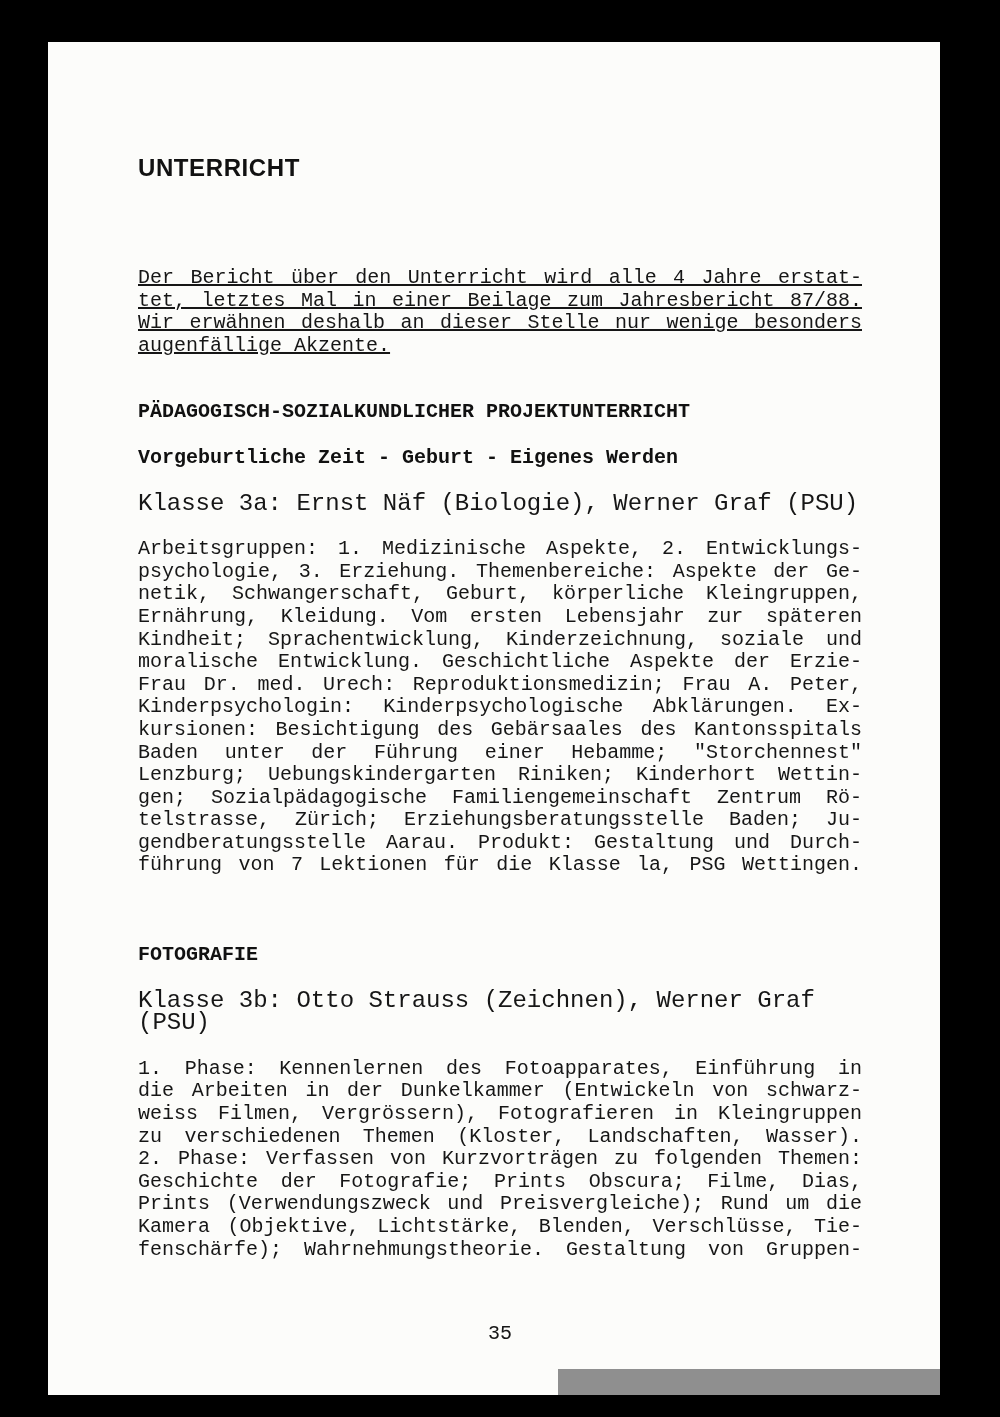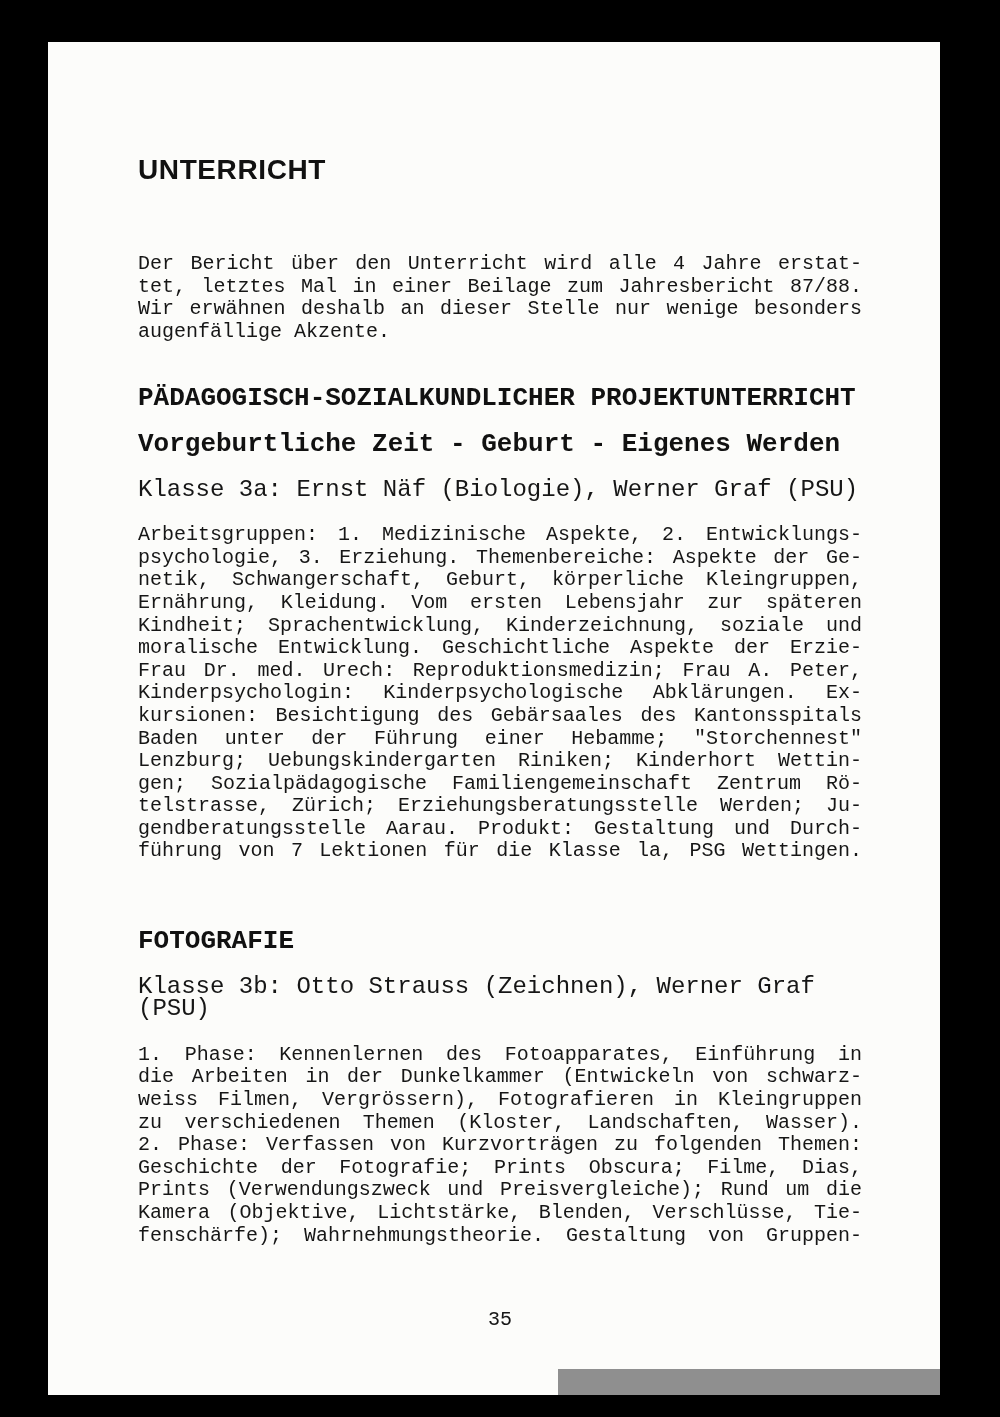--- a/index.html
+++ b/index.html
@@ -29,53 +29,53 @@
     position: relative;
     padding-left: 90px;
     width: 724px;
     color: #161616;
   }
   h1.doc-title {
     margin: 0;
     padding-top: 112px;
     font-family: "Liberation Sans", sans-serif;
     font-weight: bold;
-    font-size: 28px;
+    font-size: 24px;
     letter-spacing: 0.6px;
     color: #111111;
   }
   .para {
     font-size: 20px;
     line-height: 22.6px;
     white-space: normal;
   }
   .para .ln {
     text-align: justify;
     text-align-last: justify;
   }
   .para.flush-last .ln:last-child {
     text-align: left;
     text-align-last: left;
   }
   .heading {
-    font-size: 26px;
+    font-size: 20px;
     line-height: 22.6px;
     font-weight: bold;
     color: #111111;
   }
   .plain {
     font-size: 24px;
     line-height: 22.6px;
   }
   .pagenum {
     font-size: 20px;
     line-height: 22.6px;
     text-align: center;
   }
-  .mt-para-intro   { margin-top: 67px; }
+  .mt-para-intro   { margin-top: 85px; text-decoration: underline; }
   .mt-one          { margin-top: 23px; }
   .mt-two          { margin-top: 44px; }
   .mt-section      { margin-top: 67px; }
   .mt-pagenum      { margin-top: 62px; }
   .scan-shadow {
     position: absolute;
     right: 0;
     bottom: 0;
     width: 382px;
     height: 26px;
@@ -110,21 +110,21 @@
           <div class="ln">netik, Schwangerschaft, Geburt, körperliche Kleingruppen,</div>
           <div class="ln">Ernährung, Kleidung. Vom ersten Lebensjahr zur späteren</div>
           <div class="ln">Kindheit; Sprachentwicklung, Kinderzeichnung, soziale und</div>
           <div class="ln">moralische Entwicklung. Geschichtliche Aspekte der Erzie-</div>
           <div class="ln">Frau Dr. med. Urech: Reproduktionsmedizin; Frau A. Peter,</div>
           <div class="ln">Kinderpsychologin: Kinderpsychologische Abklärungen. Ex-</div>
           <div class="ln">kursionen: Besichtigung des Gebärsaales des Kantonsspitals</div>
           <div class="ln">Baden unter der Führung einer Hebamme; "Storchennest"</div>
           <div class="ln">Lenzburg; Uebungskindergarten Riniken; Kinderhort Wettin-</div>
           <div class="ln">gen; Sozialpädagogische Familiengemeinschaft Zentrum Rö-</div>
-          <div class="ln">telstrasse, Zürich; Erziehungsberatungsstelle Werden; Ju-</div>
+          <div class="ln">telstrasse, Zürich; Erziehungsberatungsstelle Baden; Ju-</div>
           <div class="ln">gendberatungsstelle Aarau. Produkt: Gestaltung und Durch-</div>
           <div class="ln">führung von 7 Lektionen für die Klasse la, PSG Wettingen.</div>
         </div>
 
       <div class="heading mt-section">FOTOGRAFIE</div>
 
       <div class="plain mt-one">Klasse 3b: Otto Strauss (Zeichnen), Werner Graf (PSU)</div>
 
       <div class="para mt-one">
           <div class="ln">1. Phase: Kennenlernen des Fotoapparates, Einführung in</div>

